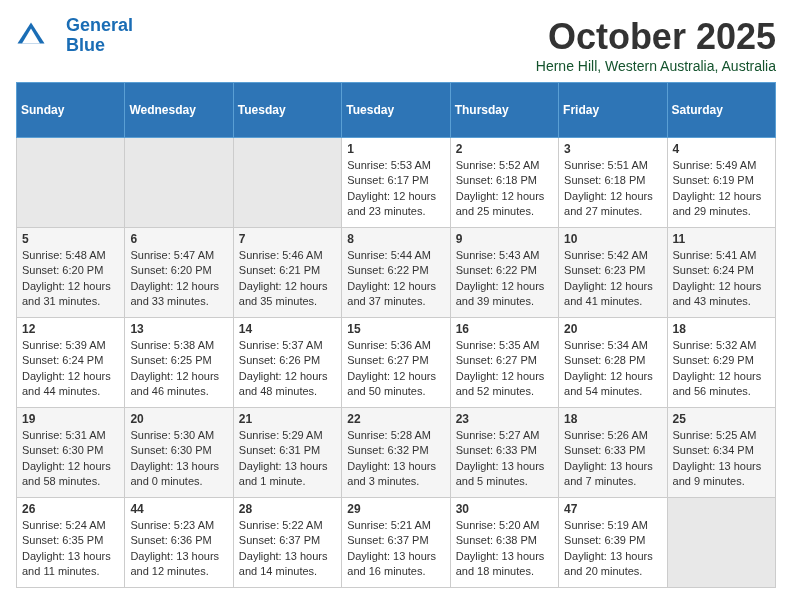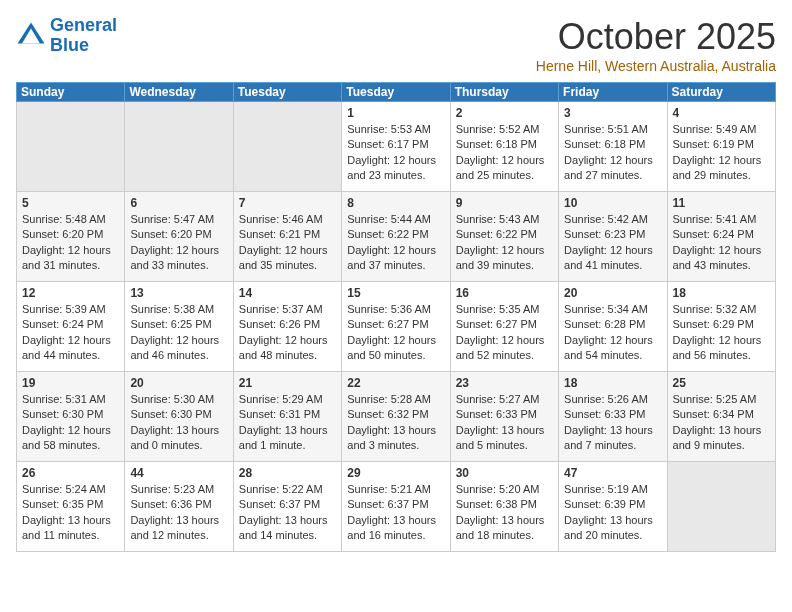--- a/index.html
+++ b/index.html
@@ -23,48 +23,49 @@
     }
     .logo-text {
       font-size: 18px;
       font-weight: bold;
       color: #333;
       line-height: 1.1;
     }
     .logo-text span {
       display: block;
       color: #1a6db5;
+      margin-left: 16px;
     }
     .logo-icon {
       width: 30px;
       height: 30px;
     }
     .title-block {
       text-align: right;
     }
     .month-title {
       font-size: 36px;
-      font-weight: normal;
+      font-weight: bold;
       color: #333;
     }
     .location-subtitle {
       font-size: 14px;
-      color: #a16207;
+      color: #14532d;
     }
     table {
       width: 100%;
       border-collapse: collapse;
       table-layout: fixed;
     }
     thead th {
       background: #2e75b6;
       color: #fff;
       font-size: 12px;
       font-weight: bold;
-      padding: 2px 4px;
+      padding: 20px 4px;
       text-align: left;
       border: 1px solid #5a9fd4;
     }
     td {
       border: 1px solid #ccc;
       vertical-align: top;
       padding: 4px 5px;
       font-size: 9.5px;
       color: #333;
       min-height: 80px;

